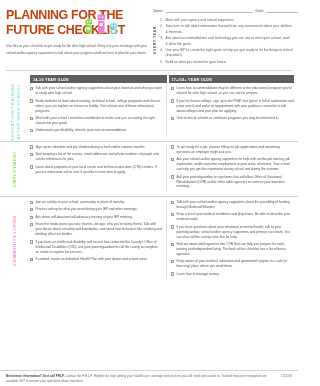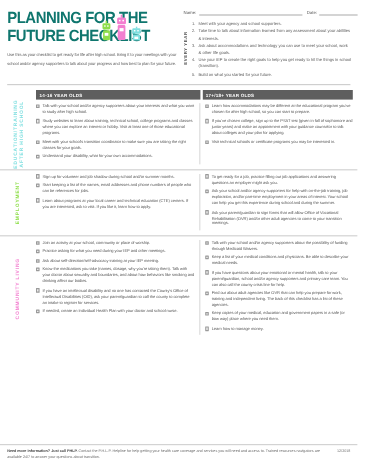--- a/index.html
+++ b/index.html
@@ -10,21 +10,21 @@
     color: #3a3a3a;
     overflow: hidden;
   }
   .page { position: relative; width: 298px; height: 386px; background:#fff; }
 
   
   .header { display: flex; padding: 8px 6px 0 6px; }
   .header-left { width: 150px; }
   .title {
     font-size: 13.5px; font-weight: 700; line-height: 14.5px;
-    letter-spacing: -0.4px; color: #0f766e;
+    letter-spacing: -0.4px; color: #c2410c;
     font-family: "Liberation Sans", sans-serif;
     text-transform: uppercase;
   }
   .title .ln { display:block; white-space: nowrap; transform: scaleX(0.92); transform-origin: left center; }
   .mascots { position: absolute; left: 84px; top: 12px; display:flex; align-items:flex-end; gap:2px; }
   .intro {
     margin-top: 7px; font-size: 3.4px; line-height: 5.6px; color: #5c5c5c;
     width: 145px; letter-spacing: -0.05px;
   }
   .intro p { margin-bottom: 1px; }

